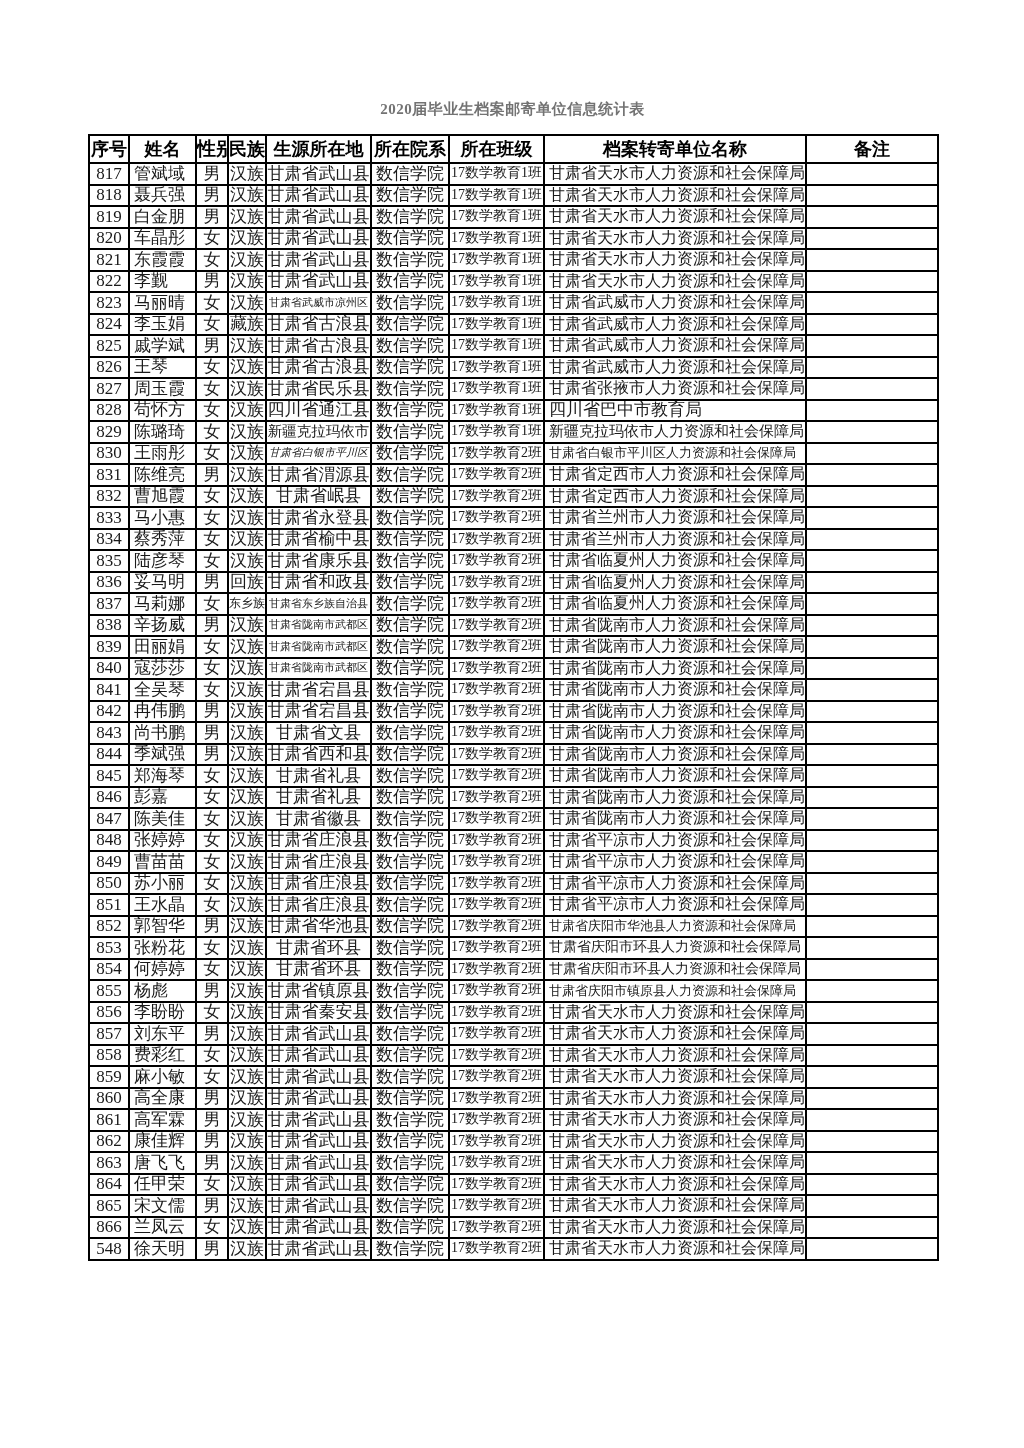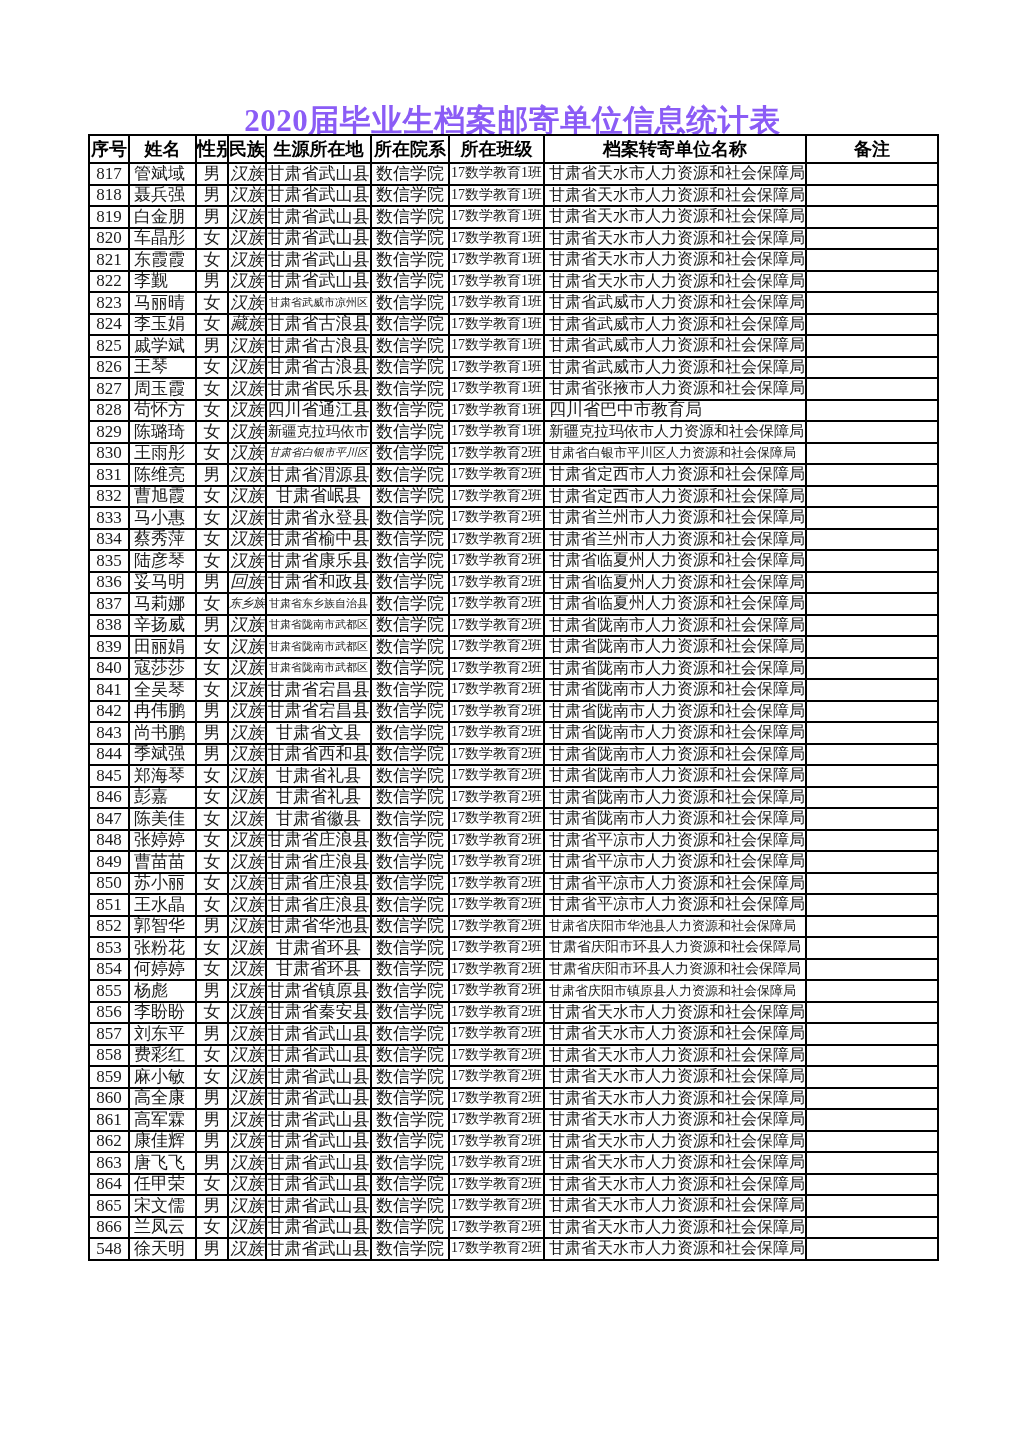--- a/index.html
+++ b/index.html
@@ -13,24 +13,24 @@
   }
   .page {
     position: absolute; top: 0; left: 0;
     width: 1024px; height: 1448px;
     background: #fff;
   }
   .doc-title {
     position: absolute;
     top: 100px; left: 88px; width: 849px;
     text-align: center;
-    font-size: 31px;
+    font-size: 15px;
     font-weight: bold;
     letter-spacing: 0.5px;
-    color: #8b5cf6;
+    color: #737373;
   }
   table.records {
     position: absolute;
     top: 134px; left: 88px;
     width: 849px;
     border-collapse: collapse;
     table-layout: fixed;
   }
   table.records th, table.records td {
     border: 2px solid #000;
@@ -53,21 +53,21 @@
     display: block;
     width: 100%;
     white-space: nowrap;
     overflow: hidden;
     line-height: 1.05;
   }
   th .fit { text-align: center; }
   td.c0 .fit { text-align: center; }
   td.c1 .fit { text-align: left; padding-left: 4px; }
   td.c2 .fit { text-align: center; }
-  td.c3 .fit { text-align: center; font-style: italic; }
+  td.c3 .fit { text-align: center; }
   td.c4 .fit { text-align: center; }
   td.c5 .fit { text-align: center; }
   td.c6 .fit { text-align: center; }
   td.c7 .fit { text-align: left; padding-left: 4px; }
   td.c8 .fit { text-align: center; }
 </style>
 </head>
 <body>
 
 <div class="page">

